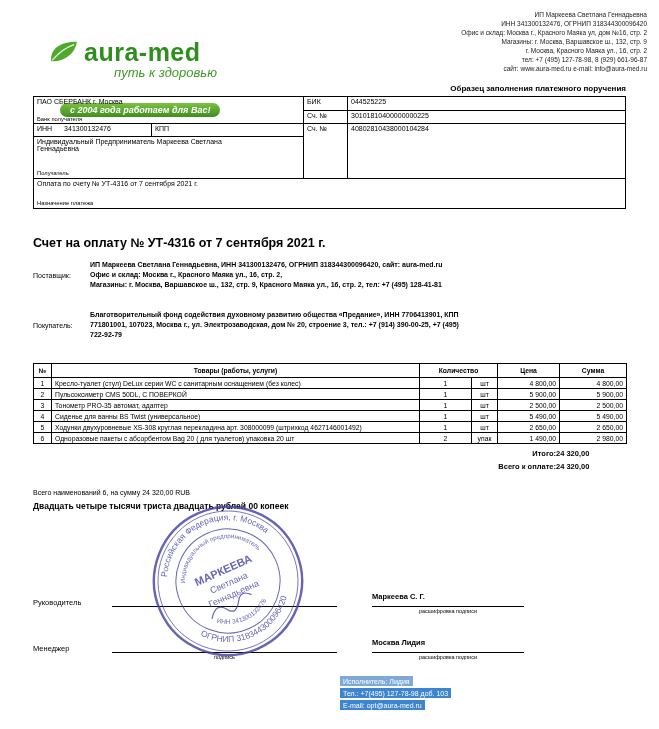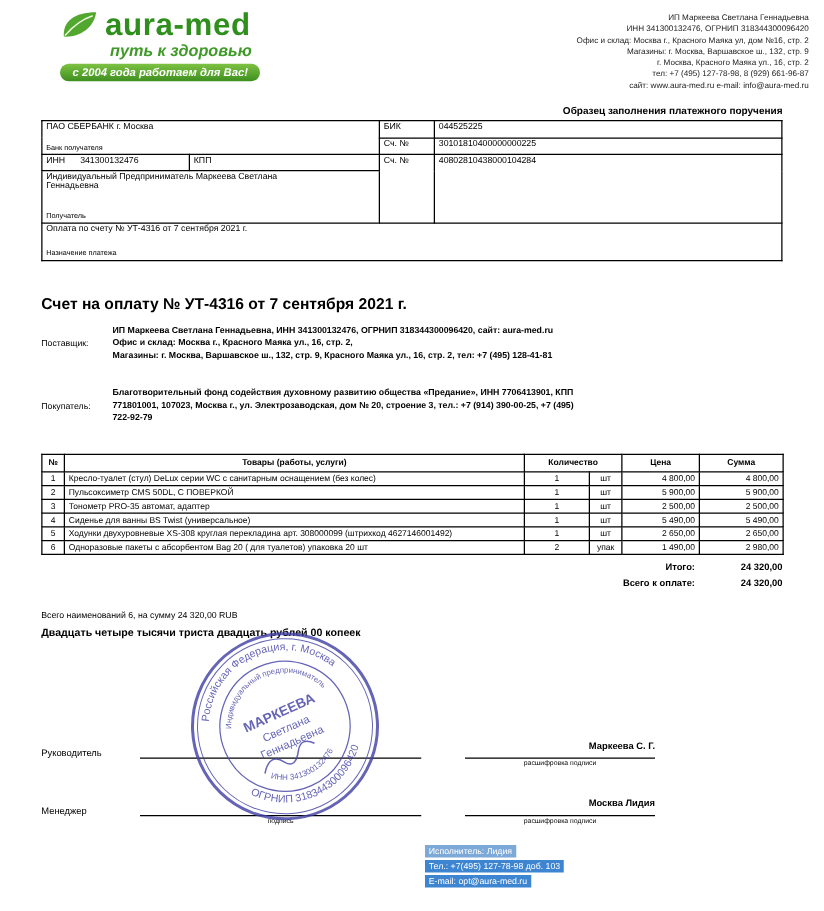--- a/index.html
+++ b/index.html
@@ -6,24 +6,24 @@
   html,body { background:#fff; }
   body {
     width:659px; height:729px; position:relative; overflow:hidden;
     font-family:"Liberation Sans","DejaVu Sans",sans-serif; color:#000;
   }
   .abs { position:absolute; }
 
   
   .logo { left:48px; top:8px; width:195px; }
   .brand-row { display:flex; align-items:flex-end; gap:4px; }
-  .brand-text { font-size:25px; font-weight:bold; color:#2f8f1d; letter-spacing:.5px; line-height:24px; }
-  .tagline { font-size:13px; font-style:italic; font-weight:bold; color:#3f9a27; margin:1px 0 0 40px; }
+  .brand-text { font-size:25px; font-weight:bold; color:#2f8f1d; letter-spacing:.5px; line-height:24px;margin-top:32px; }
+  .tagline { font-size:13px; font-style:italic; font-weight:normal; color:#3f9a27; margin:1px 0 19px 40px;text-align:center; }
   .banner { display:inline-block; background:linear-gradient(180deg,#7dc243,#3e8f1f); color:#fff;
-            font-size:9px; font-weight:bold; font-style:italic; padding:2px 10px; border-radius:8px; }
+            font-size:9px; font-weight:bold; font-style:italic; padding:2px 10px; border-radius:8px;margin-left:12px; }
   .company-info { right:12px; top:10px; text-align:right; font-size:6.5px; line-height:9px; color:#1a1a1a; }
 
   .sample-title { left:33px; top:84px; width:593px; text-align:right; font-size:8px; font-weight:bold; }
 
   
   .req { left:33px; top:96px; border-collapse:collapse; table-layout:fixed; width:593px; }
   .req td { border:1px solid #000; font-size:7px; padding:1px 3px; vertical-align:top; overflow:hidden; }
   .sub { font-size:5.8px; }
   .cellflex { display:flex; flex-direction:column; justify-content:space-between; height:100%; }
 
@@ -35,29 +35,29 @@
 
   
   .items { left:33px; top:363px; border-collapse:collapse; table-layout:fixed; width:593px; }
   .items td, .items th { border:1px solid #000; font-size:6.8px; padding:1px 3px; vertical-align:middle; overflow:hidden; }
   .items th { font-weight:bold; text-align:center; height:14px; }
   .items td { height:11px; }
   .c { text-align:center; } .r { text-align:right; }
 
   .totals { left:33px; top:449px; width:593px; }
   .tot-row { display:flex; justify-content:flex-end; font-size:7.5px; font-weight:bold; height:13px; }
-  .tot-val { width:70px; text-align:right; }
+  .tot-val { width:70px; }
 
   .count-line { left:33px; top:489px; font-size:7px; }
   .amount-words { left:33px; top:501px; font-size:8.5px; font-weight:bold; }
 
   
   .sig-label { font-size:7.5px; }
   .line { border-top:1px solid #000; height:0; }
-  .sig-name { width:152px; text-align:right; font-size:7.5px; font-weight:bold; }
+  .sig-name { width:152px; text-align:left; font-size:7.5px; font-weight:bold; }
   .sig-cap { width:152px; text-align:center; font-size:5.5px; }
   .sig-cap-wide { width:225px; text-align:center; font-size:5.5px; }
 
   
   .stamp { left:147px; top:500px; width:162px; height:162px; transform:rotate(-24deg);
            opacity:.82; pointer-events:none; z-index:5; }
 
   
   .exec { left:340px; top:676px; }
   .hl { display:table; background:#3d85d1; color:#fff; font-size:7px; padding:1.5px 3px; margin-bottom:2px; }

